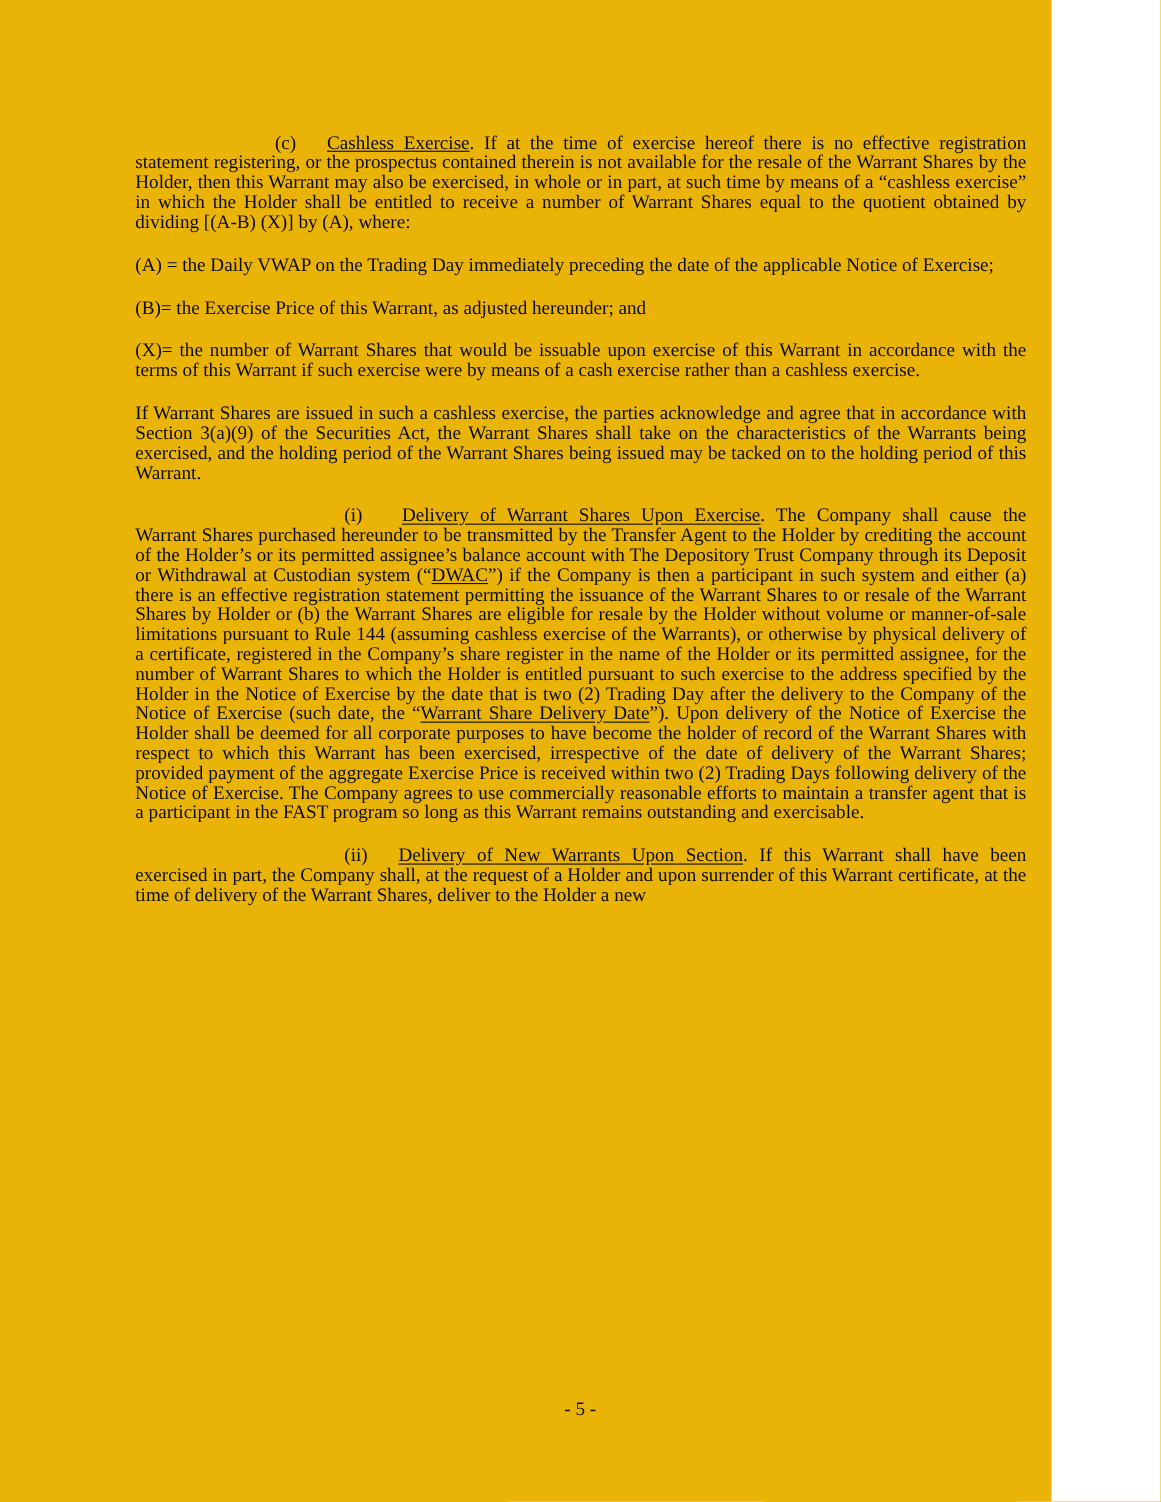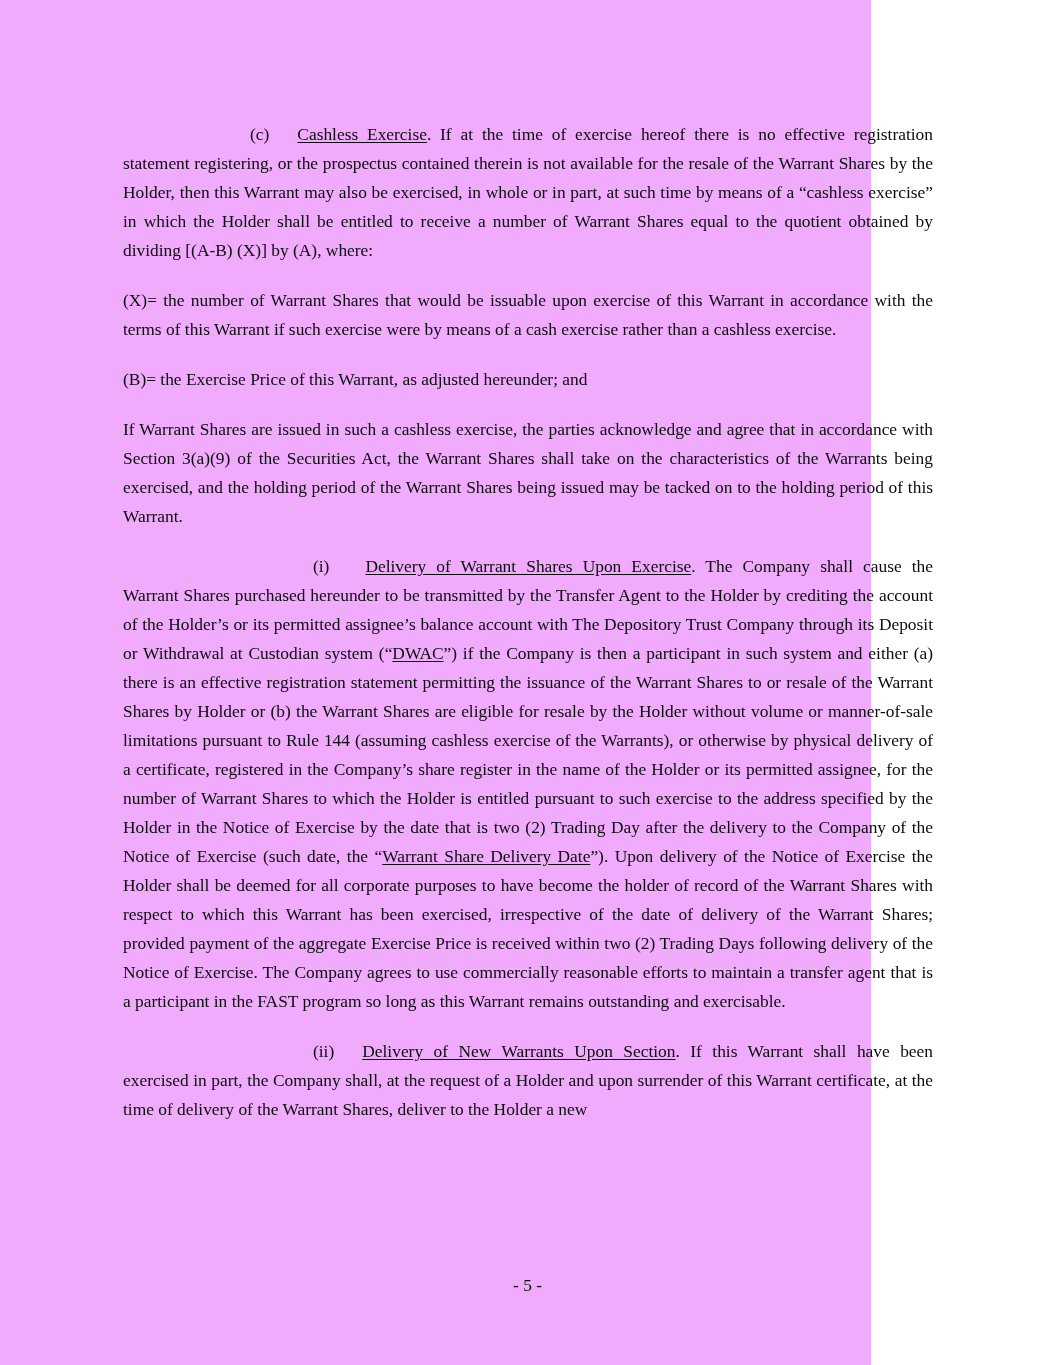--- a/index.html
+++ b/index.html
@@ -5,27 +5,27 @@
   * { box-sizing: border-box; }
   html, body { margin: 0; padding: 0; }
   body {
     width: 1055px;
     height: 1365px;
     background: #ffffff;
     overflow: hidden;
   }
   .page {
     position: relative;
-    width: 871px;
+    width: 956px;
     height: 1365px;
-    background: #f0abfc;
+    background: #eab308;
     font-family: "Liberation Serif", "DejaVu Serif", serif;
     color: #0c0c0c;
     font-size: 17.4px;
-    line-height: 29px;
+    line-height: 18px;
   }
   .content {
     position: absolute;
     left: 123px;
     top: 120px;
     width: 810px;
     text-align: justify;
   }
   p.para {
     margin: 0 0 21px 0;
@@ -57,24 +57,25 @@
   }
 </style>
 </head>
 <body>
 
 <div class="page">
   <div class="content">
 
     <p class="para indent-127"><span>(c)</span><span class="tab tab-28"></span><span class="u">Cashless Exercise</span><span>. If at the time of exercise hereof there is no effective registration statement registering, or the prospectus contained therein is not available for the resale of the Warrant Shares by the Holder, then this Warrant may also be exercised, in whole or in part, at such time by means of a “cashless exercise” in which the Holder shall be entitled to receive a number of Warrant Shares equal to the quotient obtained by dividing [(A-B) (X)] by (A), where:</span></p>
 
+    <p class="para block-indent"><span>(A) = the Daily VWAP on the Trading Day immediately preceding the date of the applicable Notice of Exercise;</span></p>
+
+    <p class="para block-indent"><span>(B)= the Exercise Price of this Warrant, as adjusted hereunder; and</span></p>
 
     <p class="para block-indent"><span>(X)= the number of Warrant Shares that would be issuable upon exercise of this Warrant in accordance with the terms of this Warrant if such exercise were by means of a cash exercise rather than a cashless exercise.</span></p>
-
-    <p class="para block-indent"><span>(B)= the Exercise Price of this Warrant, as adjusted hereunder; and</span></p>
 
     <p class="para"><span>If Warrant Shares are issued in such a cashless exercise, the parties acknowledge and agree that in accordance with Section 3(a)(9) of the Securities Act, the Warrant Shares shall take on the characteristics of the Warrants being exercised, and the holding period of the Warrant Shares being issued may be tacked on to the holding period of this Warrant.</span></p>
 
 
 
     <p class="para indent-190"><span>(i)</span><span class="tab tab-36"></span><span class="u">Delivery of Warrant Shares Upon Exercise</span><span>. The Company shall cause the Warrant Shares purchased hereunder to be transmitted by the Transfer Agent to the Holder by crediting the account of the Holder’s or its permitted assignee’s balance account with The Depository Trust Company through its Deposit or Withdrawal at Custodian system (“</span><span class="u">DWAC</span><span>”) if the Company is then a participant in such system and either (a) there is an effective registration statement permitting the issuance of the Warrant Shares to or resale of the Warrant Shares by Holder or (b) the Warrant Shares are eligible for resale by the Holder without volume or manner-of-sale limitations pursuant to Rule 144 (assuming cashless exercise of the Warrants), or otherwise by physical delivery of a certificate, registered in the Company’s share register in the name of the Holder or its permitted assignee, for the number of Warrant Shares to which the Holder is entitled pursuant to such exercise to the address specified by the Holder in the Notice of Exercise by the date that is two (2) Trading Day after the delivery to the Company of the Notice of Exercise (such date, the “</span><span class="u">Warrant Share Delivery Date</span><span>”). Upon delivery of the Notice of Exercise the Holder shall be deemed for all corporate purposes to have become the holder of record of the Warrant Shares with respect to which this Warrant has been exercised, irrespective of the date of delivery of the Warrant Shares; provided payment of the aggregate Exercise Price is received within two (2) Trading Days following delivery of the Notice of Exercise. The Company agrees to use commercially reasonable efforts to maintain a transfer agent that is a participant in the FAST program so long as this Warrant remains outstanding and exercisable.</span></p>
 
     <p class="para indent-190"><span>(ii)</span><span class="tab tab-28"></span><span class="u">Delivery of New Warrants Upon Section</span><span>. If this Warrant shall have been exercised in part, the Company shall, at the request of a Holder and upon surrender of this Warrant certificate, at the time of delivery of the Warrant Shares, deliver to the Holder a new</span></p>
 
   </div>

